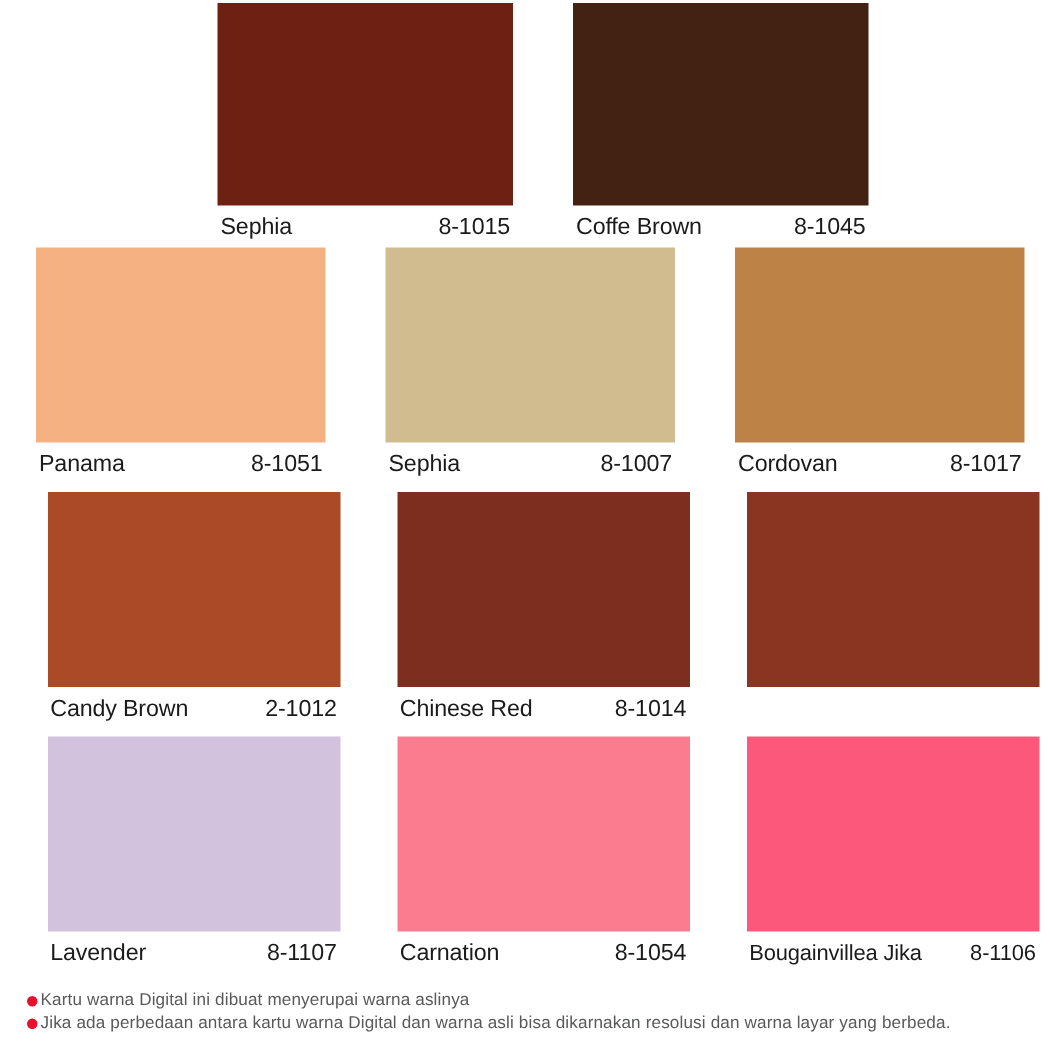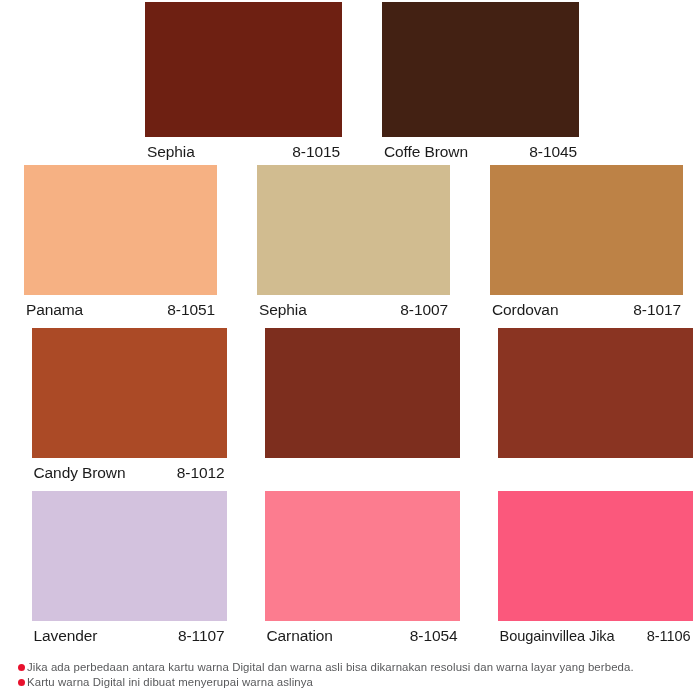--- a/index.html
+++ b/index.html
@@ -149,26 +149,30 @@
     </div>
 
   </div>
 
   <div class="row row-3">
 
     <div class="swatch-cell">
       <div class="chip" style="background:#ab4a26"></div>
       <div class="caption">
         <span class="name">Candy Brown</span>
-        <span class="code">8-1012</span>
+        <span class="code">2-1012</span>
       </div>
     </div>
 
     <div class="swatch-cell">
       <div class="chip" style="background:#7d2e1e"></div>
+      <div class="caption">
+        <span class="name">Chinese Red</span>
+        <span class="code">8-1014</span>
+      </div>
     </div>
 
     <div class="swatch-cell">
       <div class="chip" style="background:#8a3422"></div>
     </div>
 
   </div>
 
   <div class="row row-4">
 
@@ -194,21 +198,21 @@
         <span class="name">Bougainvillea Jika</span>
         <span class="code">8-1106</span>
       </div>
     </div>
 
   </div>
 
   <div id="footnotes">
     <div class="note">
       <span class="bullet"></span>
-      <span>Jika ada perbedaan antara kartu warna Digital dan warna asli bisa dikarnakan resolusi dan warna layar yang berbeda.</span>
+      <span>Kartu warna Digital ini dibuat menyerupai warna aslinya</span>
     </div>
     <div class="note">
       <span class="bullet"></span>
-      <span>Kartu warna Digital ini dibuat menyerupai warna aslinya</span>
+      <span>Jika ada perbedaan antara kartu warna Digital dan warna asli bisa dikarnakan resolusi dan warna layar yang berbeda.</span>
     </div>
   </div>
 
 </div>
 
 </body></html>

